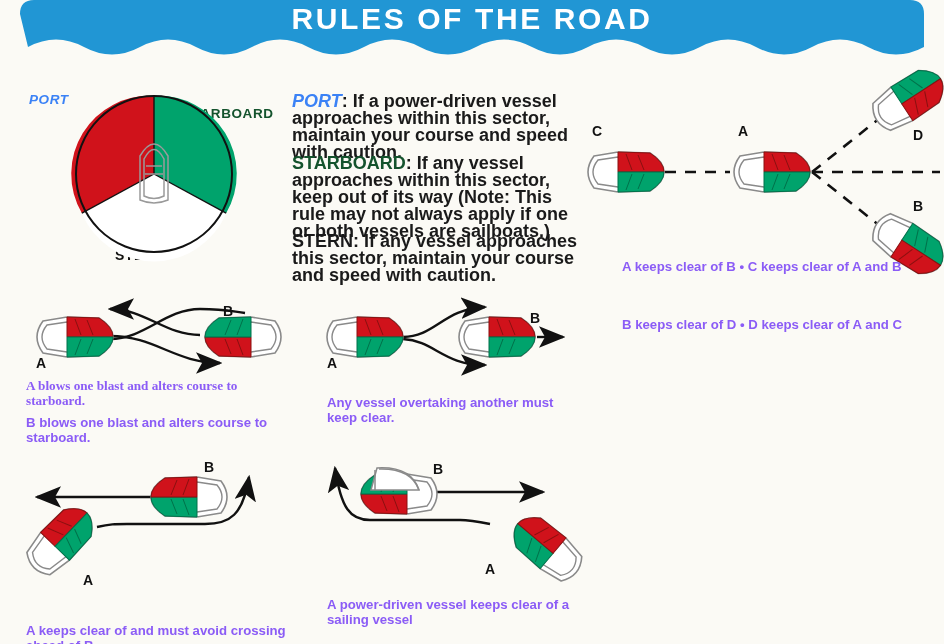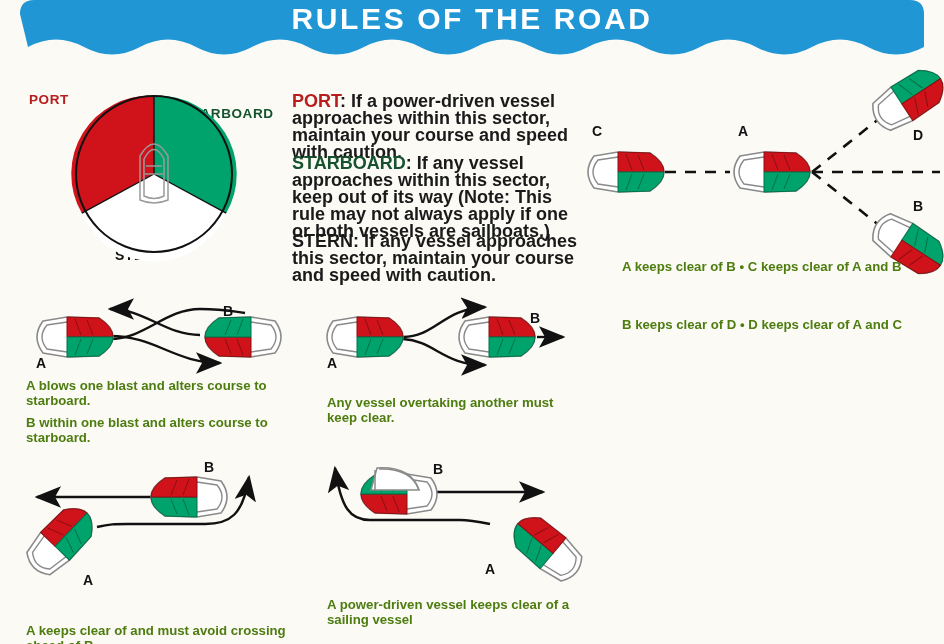--- a/index.html
+++ b/index.html
@@ -19,22 +19,22 @@
     text-align:center;color:#ffffff;
     font-size:30px;font-weight:bold;letter-spacing:2.6px;
     font-family:"Liberation Sans", sans-serif;
   }
 
   
   .tx{position:absolute;font-family:"Liberation Sans", sans-serif;}
   .lbl{font-size:14px;font-weight:bold;color:#111;}
   .sector-lbl{font-size:13.5px;font-weight:bold;letter-spacing:.6px;}
   .para{font-size:18px;font-weight:bold;color:#1a1a1a;line-height:17px;}
-  .cap{font-size:13.2px;font-weight:bold;color:#4d7c0f;line-height:15.4px;}
-  .kw-port{color:#b91c1c;}
+  .cap{font-size:13.2px;font-weight:bold;color:#8b5cf6;line-height:15.4px;}
+  .kw-port{color:#3b82f6;font-style:italic;}
   .kw-star{color:#14532d;margin-top:14px;}
   .kw-stern{color:#1a1a1a;}
 
   svg{overflow:visible;}
 </style>
 </head>
 <body>
 
 <div class="stage">
 
@@ -164,22 +164,22 @@
     <g>
         <use href="#boatR" x="26" y="42"></use>
       </g>
     <g>
       <g transform="translate(262,42) rotate(180)">
           <use href="#boatR" x="0" y="0"></use>
         </g>
     </g>
   </svg>
 
-  <div class="tx cap" style="left:26px;top:378px;width:270px;">A blows one blast and alters course to starboard.</div>
-  <div class="tx cap" style="left:26px;top:415px;width:270px;">B within one blast and alters course to starboard.</div>
+  <div class="tx cap" style="left:26px;top:378px;width:270px;font-family:Liberation Serif, serif;">A blows one blast and alters course to starboard.</div>
+  <div class="tx cap" style="left:26px;top:415px;width:270px;">B blows one blast and alters course to starboard.</div>
 
   <div class="tx lbl" style="left:530px;top:310px;">B</div>
   <div class="tx lbl" style="left:327px;top:355px;">A</div>
 
   <svg style="position:absolute;left:315px;top:295px;" width="260" height="80" viewBox="0 0 260 80">
     <g stroke="#111" stroke-width="2.4" fill="none">
       <path d="M88,42 C120,42 128,14 170,12" marker-end="url(#arrowBlk2)"></path>
       <path d="M88,44 C120,46 128,70 170,70" marker-end="url(#arrowBlk2)"></path>
       <path d="M222,42 L248,42" marker-end="url(#arrowBlk2)"></path>
     </g>

